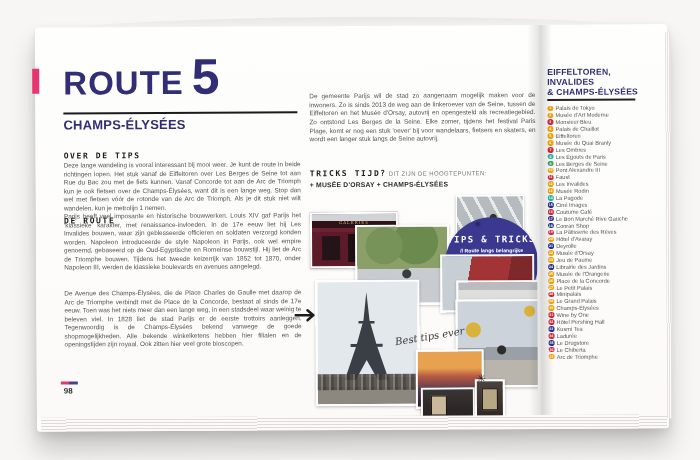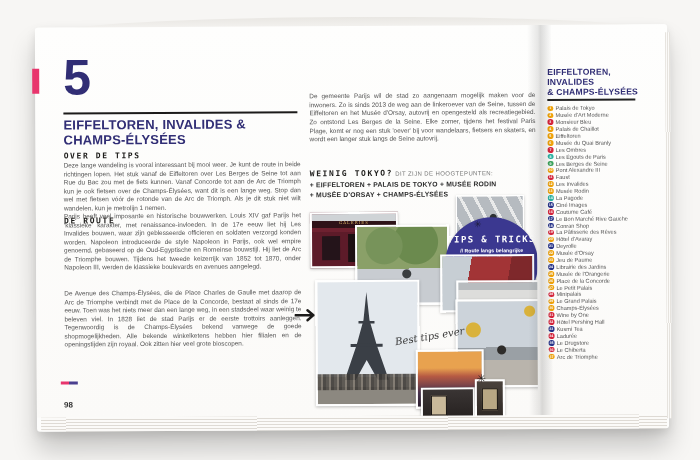--- a/index.html
+++ b/index.html
@@ -30,21 +30,21 @@
   .stencil{font-weight:bold;letter-spacing:1.6px;color:#1d1c1a;font-size:8px;font-family:"DejaVu Sans Mono",monospace;}
   .h-over{position:absolute;left:28px;top:124px;}
   .h-wijken{position:absolute;left:28px;top:189px;}
   .body-col{position:absolute;width:237px;font-size:6.4px;line-height:1.33;color:#555;text-align:justify;}
   .p1{left:28px;top:134px;}
   .p2{left:28px;top:185px;}
   .p3{left:28px;top:262px;}
   .p4{left:28px;top:326px;}
   .pageno-block{position:absolute;left:24px;top:354px;}
   .pageno-dash{width:17px;height:3px;}
-  .pageno{font-size:8px;font-weight:bold;color:#333;margin-top:16px;margin-left:3px;}
+  .pageno{font-size:8px;font-weight:bold;color:#333;margin-top:2px;margin-left:3px;}
   .intro-right{position:absolute;left:274px;top:66px;width:226px;font-size:6.4px;line-height:1.35;color:#555;text-align:justify;}
   .h-weinig{position:absolute;left:274px;top:143px;}
   .h-weinig .suffix{font-family:"Liberation Sans",sans-serif;font-weight:normal;letter-spacing:.4px;color:#777;font-size:6px;}
   .highlights{position:absolute;left:274px;top:154px;font-size:6.8px;font-weight:bold;color:#2b2b2b;line-height:1.45;letter-spacing:.2px;}
   
   .photo{position:absolute;box-shadow:0 1px 3px rgba(0,0,0,.25);border:2px solid #fff;}
   .ph-storefront{left:274px;top:186px;width:84px;height:52px;
       background:linear-gradient(#cfd3d6 0 7px,#2e1218 7px 14px,#6e2130 14px 18px,#5d1b29 18px 100%),
       #5d1b29;}
   .ph-storefront .sign{position:absolute;left:0;right:0;top:6px;text-align:center;font-size:4px;letter-spacing:1px;color:#d8b467;font-family:"DejaVu Serif",serif;}
@@ -107,46 +107,45 @@
 <body>
 
 <div class="stage">
   <div class="book">
     <div class="book-top"></div>
 
     <div class="page page-left"></div>
     <div class="route-tab" style="background:#e8356d;"></div>
 
     <div class="title-row" style="color:#312e75;">
+      <span class="route-word">ROUTE</span>
       <span class="route-num">5</span>
     </div>
     <div class="title-rule"></div>
     <div class="subtitle" style="color:#312e75;">
-      <div>EIFFELTOREN, INVALIDES &amp;</div>
       <div>CHAMPS-ÉLYSÉES</div>
     </div>
 
     <div class="stencil h-over">OVER DE TIPS</div>
     <div class="body-col p1">Deze lange wandeling is vooral interessant bij mooi weer. Je kunt de route in beide richtingen lopen. Het stuk vanaf de Eiffeltoren over Les Berges de Seine tot aan Rue du Bac zou met de fiets kunnen. Vanaf Concorde tot aan de Arc de Triomph kun je ook fietsen over de Champs-Élysées, want dit is een lange weg. Stop dan wel met fietsen vóór de rotonde van de Arc de Triomph. Als je dit stuk niet wilt wandelen, kun je metrolijn 1 nemen.</div>
 
     <div class="stencil h-wijken">DE ROUTE</div>
     <div class="body-col p2">Parijs heeft veel imposante en historische bouwwerken. Louis XIV gaf Parijs het 'klassieke' karakter, met renaissance-invloeden. In de 17e eeuw liet hij Les Invalides bouwen, waar zijn geblesseerde officieren en soldaten verzorgd konden worden. Napoleon introduceerde de style Napoleon in Parijs, ook wel empire genoemd, gebaseerd op de Oud-Egyptische en Romeinse bouwstijl. Hij liet de Arc de Triomphe bouwen. Tijdens het tweede keizerrijk van 1852 tot 1870, onder Napoleon III, werden de klassieke boulevards en avenues aangelegd.</div>
     <div class="body-col p3">De Avenue des Champs-Élysées, die de Place Charles de Gaulle met daarop de Arc de Triomphe verbindt met de Place de la Concorde, bestaat al sinds de 17e eeuw. Toen was het niets meer dan een lange weg, in een stadsdeel waar weinig te beleven viel. In 1828 liet de stad Parijs er de eerste trottoirs aanleggen. Tegenwoordig is de Champs-Élysées bekend vanwege de goede shopmogelijkheden. Alle bekende winkelketens hebben hier filialen en de openingstijden zijn royaal. Ook zitten hier veel grote bioscopen.</div>
 
     <div class="pageno-block">
       <div class="pageno-dash" style="background:linear-gradient(to right,#e8356d 0 50%,#4b3f8f 50%);"></div>
       <div class="pageno">98</div>
     </div>
 
     <div class="intro-right">De gemeente Parijs wil de stad zo aangenaam mogelijk maken voor de inwoners. Zo is sinds 2013 de weg aan de linkeroever van de Seine, tussen de Eiffeltoren en het Musée d'Orsay, autovrij en opengesteld als recreatiegebied. Zo ontstond Les Berges de la Seine. Elke zomer, tijdens het festival Paris Plage, komt er nog een stuk 'oever' bij voor wandelaars, fietsers en skaters, en wordt een langer stuk langs de Seine autovrij.</div>
     <div class="stencil h-weinig">
-      <span>WEINIG TOKYO?</span><span class="suffix"> DIT ZIJN DE HOOGTEPUNTEN:</span>
+      <span>TRICKS TIJD?</span><span class="suffix"> DIT ZIJN DE HOOGTEPUNTEN:</span>
     </div>
     <div class="highlights">
-      <div>+ EIFFELTOREN + PALAIS DE TOKYO + MUSÉE RODIN</div>
       <div>+ MUSÉE D'ORSAY + CHAMPS-ÉLYSÉES</div>
     </div>
 
     <div class="photo ph-storefront">
       <div class="sign">GALERIES</div>
       <div class="win"></div>
       <div class="door"></div>
     </div>
     <div class="photo ph-skater"></div>
     <div class="photo ph-aerial"></div>

